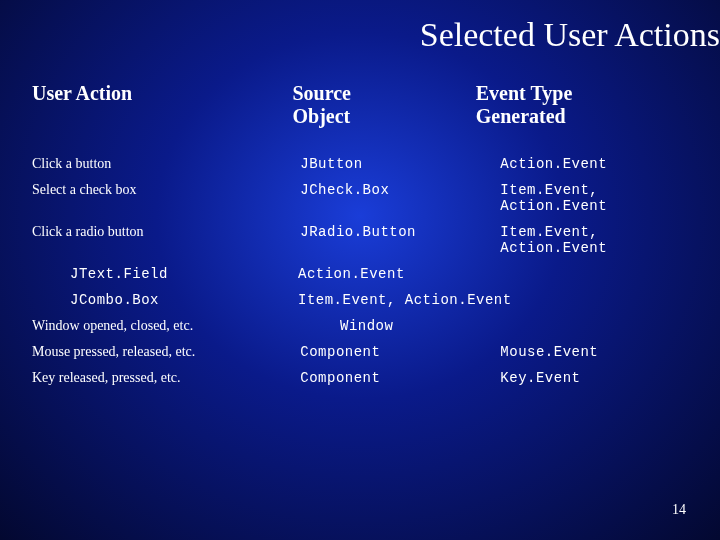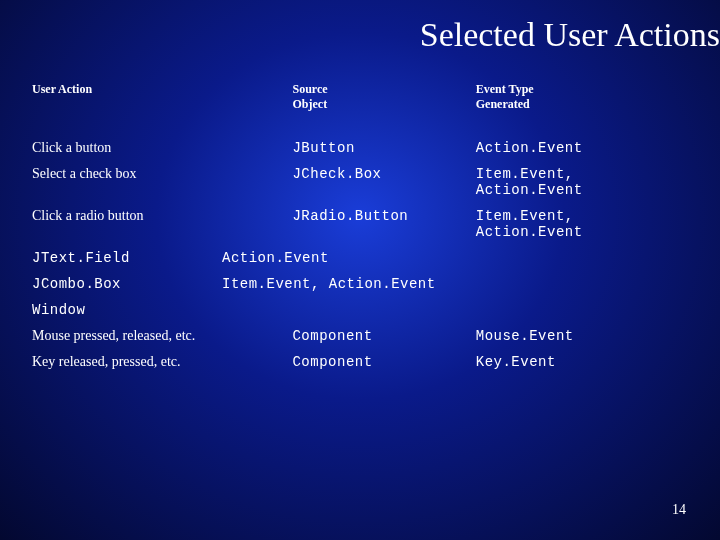--- a/index.html
+++ b/index.html
@@ -31,30 +31,31 @@
       display: flex;
       padding-bottom: 10px;
     }
     .col1 { width: 270px; }
     .col2 { width: 190px; }
     .col3 { width: 220px; }
     .header-row .col1,
     .header-row .col2,
     .header-row .col3 {
       font-weight: bold;
-      font-size: 12px;
+      font-size: 20px;
     }
     .data-row .col1 {
       font-size: 14px;
     }
     .data-row .col2,
     .data-row .col3 {
       font-family: 'Courier New', Courier, monospace;
       font-size: 14px;
       letter-spacing: 0.5px;
+      margin-left: 38px;
     }
     .page-number {
       position: absolute;
       bottom: 22px;
       right: 34px;
       font-size: 14px;
     }
   </style>
 </head>
 <body>
@@ -85,20 +86,21 @@
   </div>
   <div class="data-row">
     <div class="col2">JText.Field</div>
     <div class="col3">Action.Event</div>
   </div>
   <div class="data-row">
     <div class="col2">JCombo.Box</div>
     <div class="col3">Item.Event, Action.Event</div>
   </div>
   <div class="data-row">
+    <div class="col1">Window opened, closed, etc.</div>
     <div class="col2">Window</div>
   </div>
   <div class="data-row">
     <div class="col1">Mouse pressed, released, etc.</div>
     <div class="col2">Component</div>
     <div class="col3">Mouse.Event</div>
   </div>
   <div class="data-row">
     <div class="col1">Key released, pressed, etc.</div>
     <div class="col2">Component</div>

